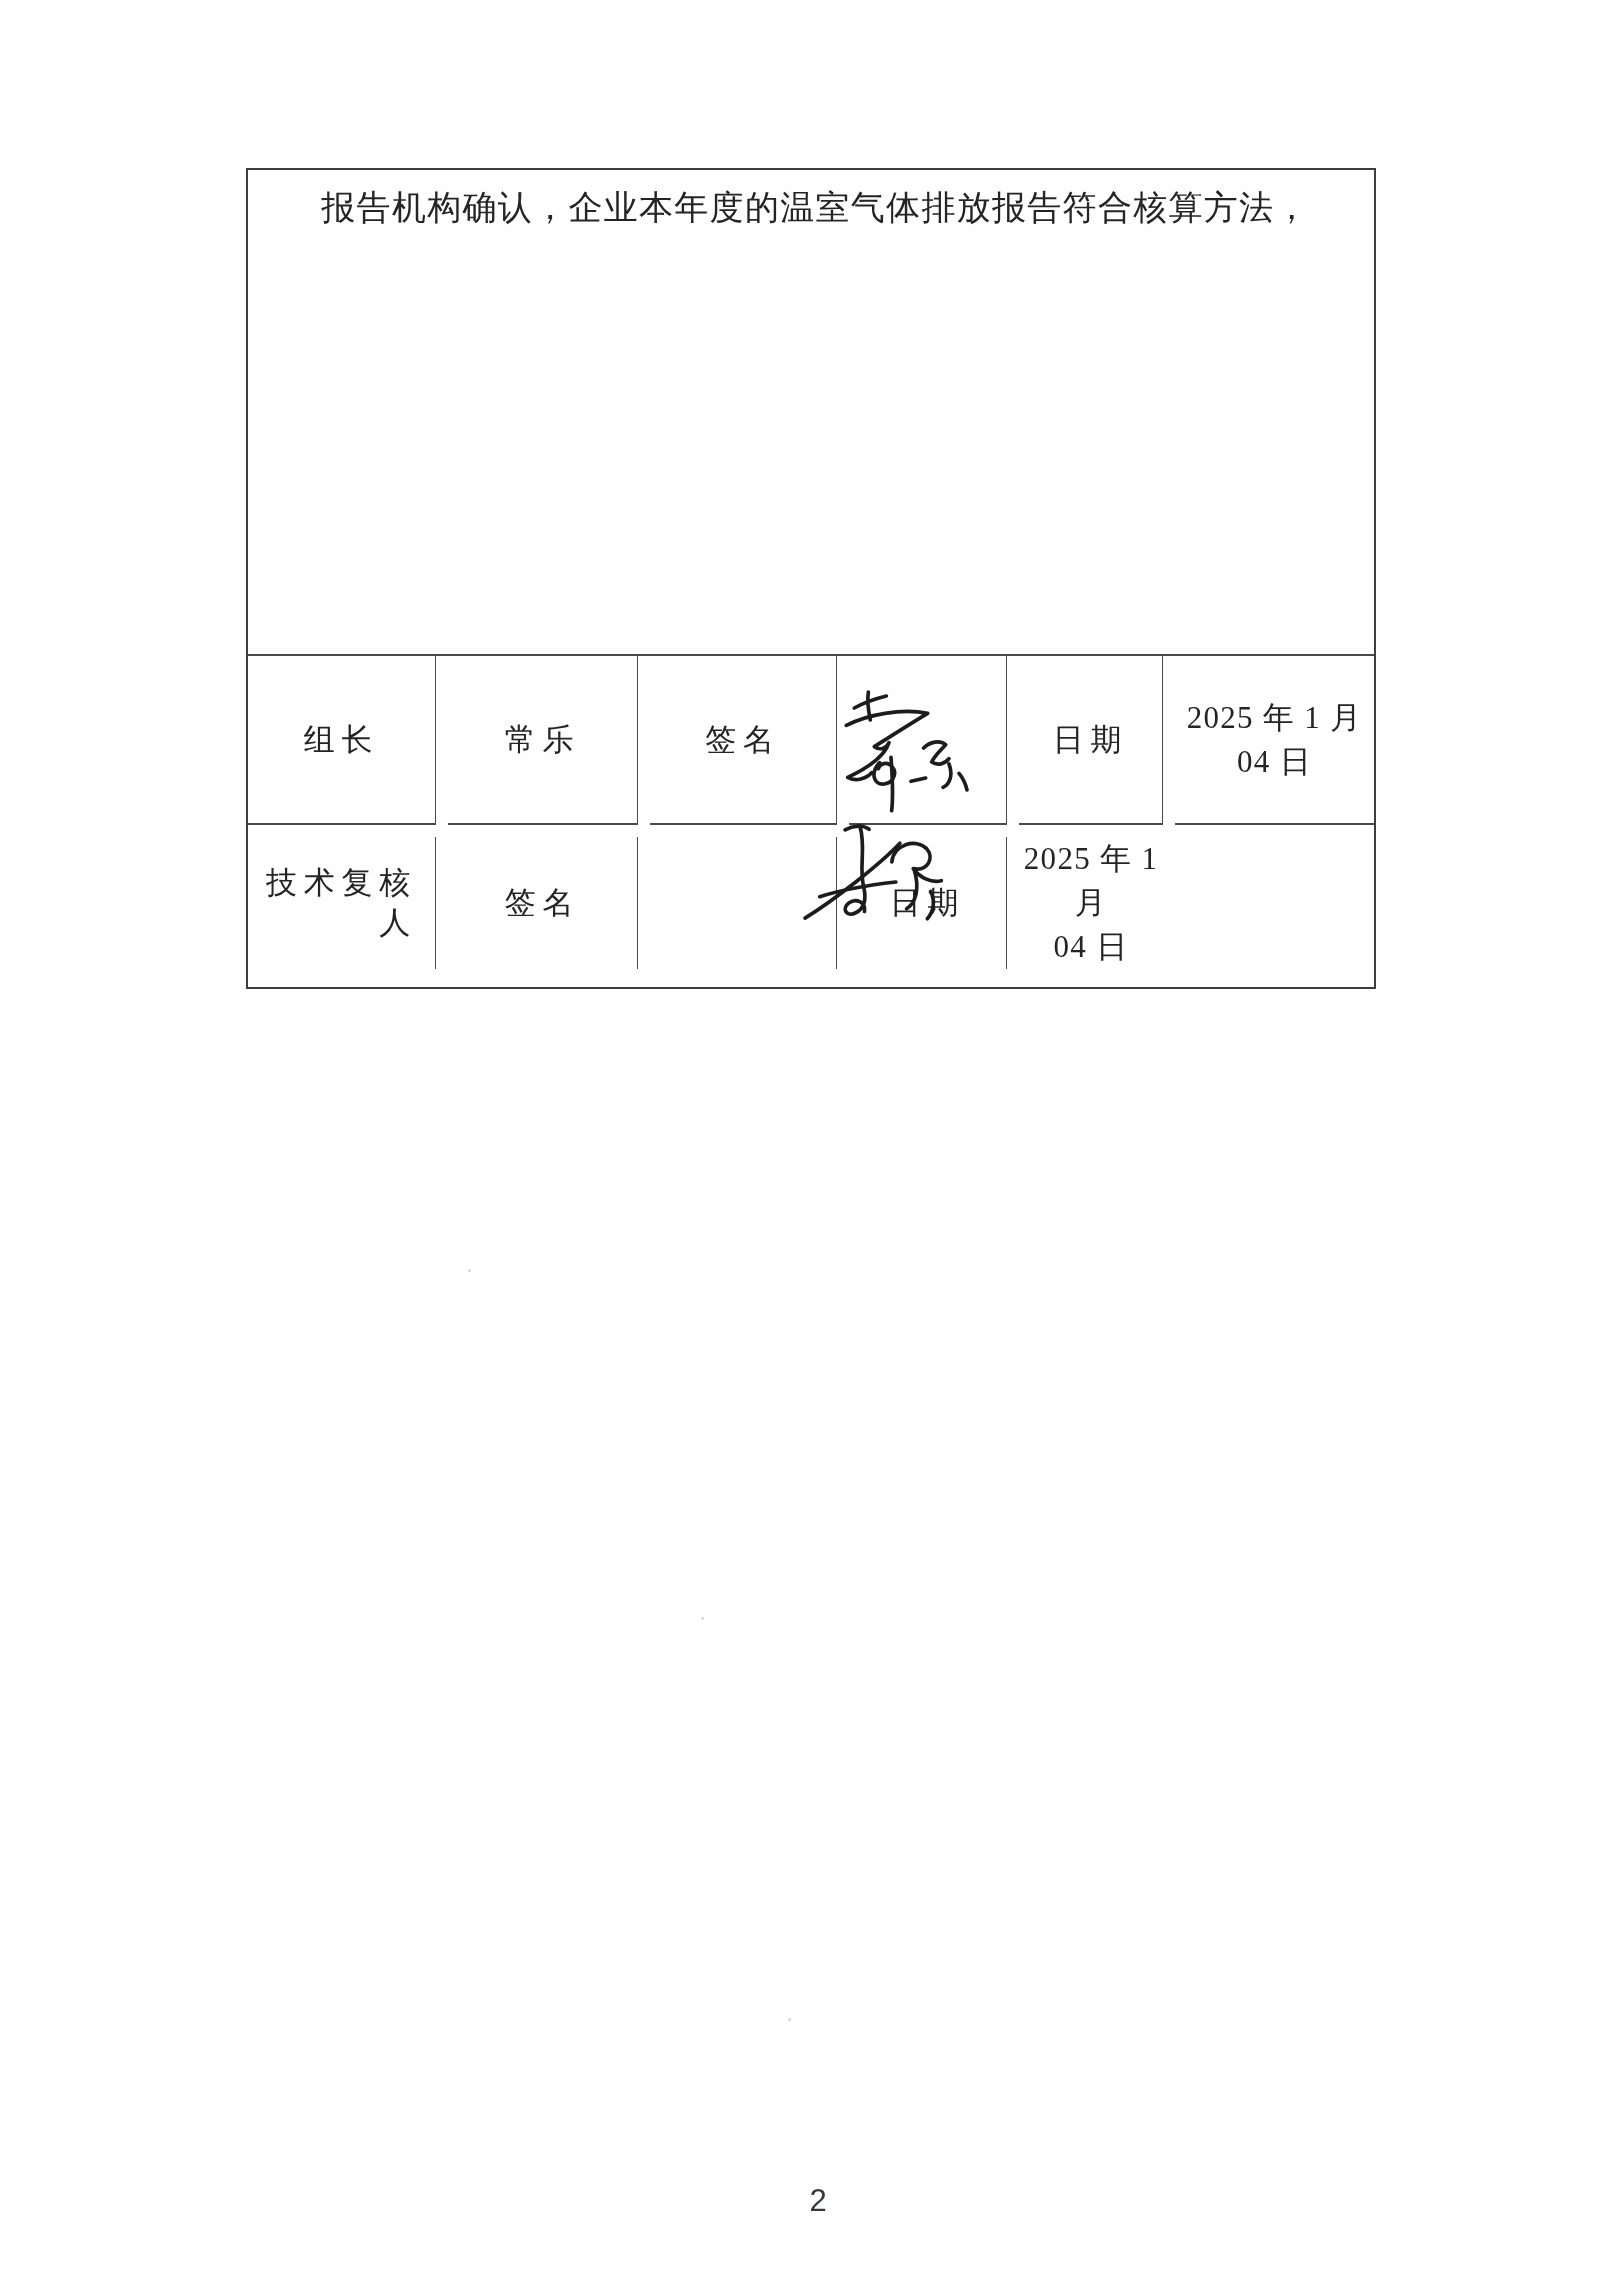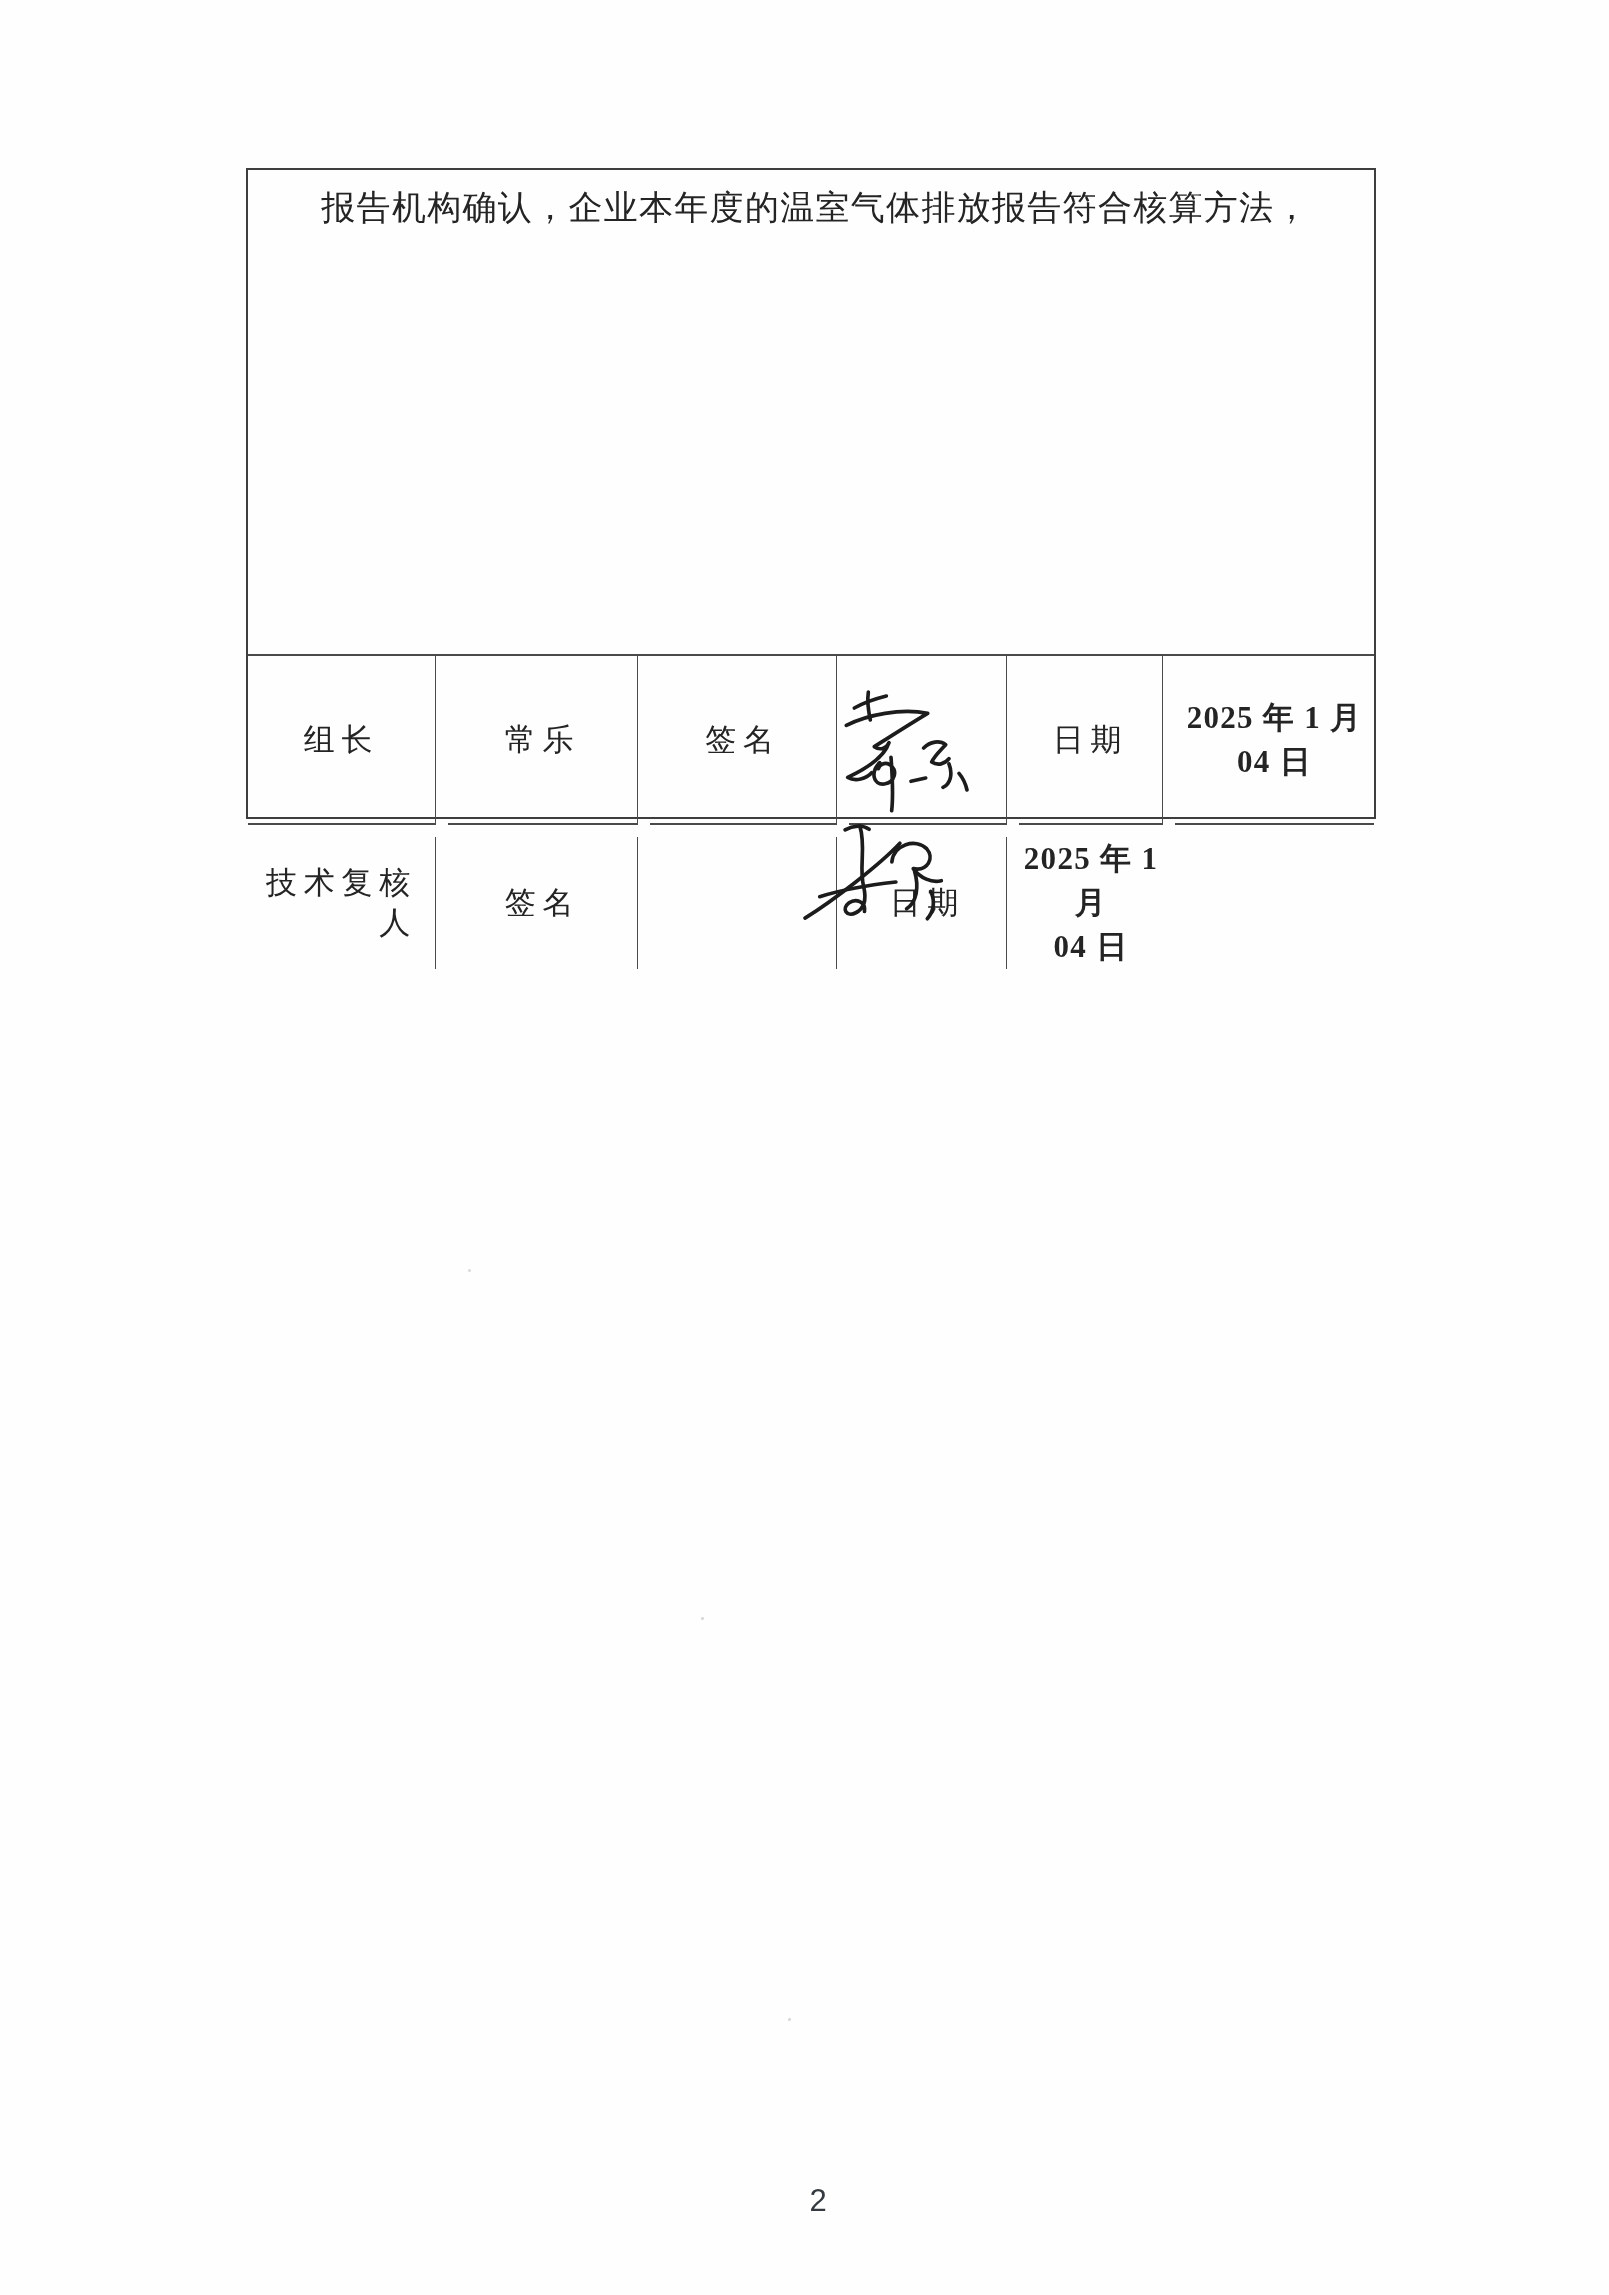--- a/index.html
+++ b/index.html
@@ -11,21 +11,21 @@
     font-family: "Liberation Serif", "DejaVu Serif", serif;
     color: #242424;
     overflow: hidden;
   }
   
   .statement-box {
     position: absolute;
     left: 246px;
     top: 168px;
     width: 1130px;
-    height: 651px;
+    height: 821px;
     border: 2px solid #3e3e3e;
     box-sizing: border-box;
     background: #fefefe;
   }
   .statement-area {
     box-sizing: border-box;
     height: 486px;
     border-bottom: 2.7px solid #4a4a4a;
     padding: 8px 6.7px 0 5.3px;
     font-size: 34px;
@@ -47,21 +47,21 @@
     border-right: 1.3px solid #4a4a4a;
     display: flex;
     flex-direction: column;
     align-items: center;
     justify-content: center;
     text-align: center;
     font-size: 31px;
     letter-spacing: 6.7px;
     position: relative;
   }
-  .cell.last { border-right: none; font-weight: bold; }
+  .cell.last { border-right: none; }
   .row1 { border-bottom: 2.7px solid #4a4a4a; }
   .date-cell { letter-spacing: 1.3px; line-height: 44px; }
   .role-2line { line-height: 40px; text-align: right; }
   
   .sig-svg { position: absolute; }
   .sig-svg path {
     fill: none;
     stroke: #1c1c1c;
     stroke-width: 5.5;
     stroke-linecap: round;

